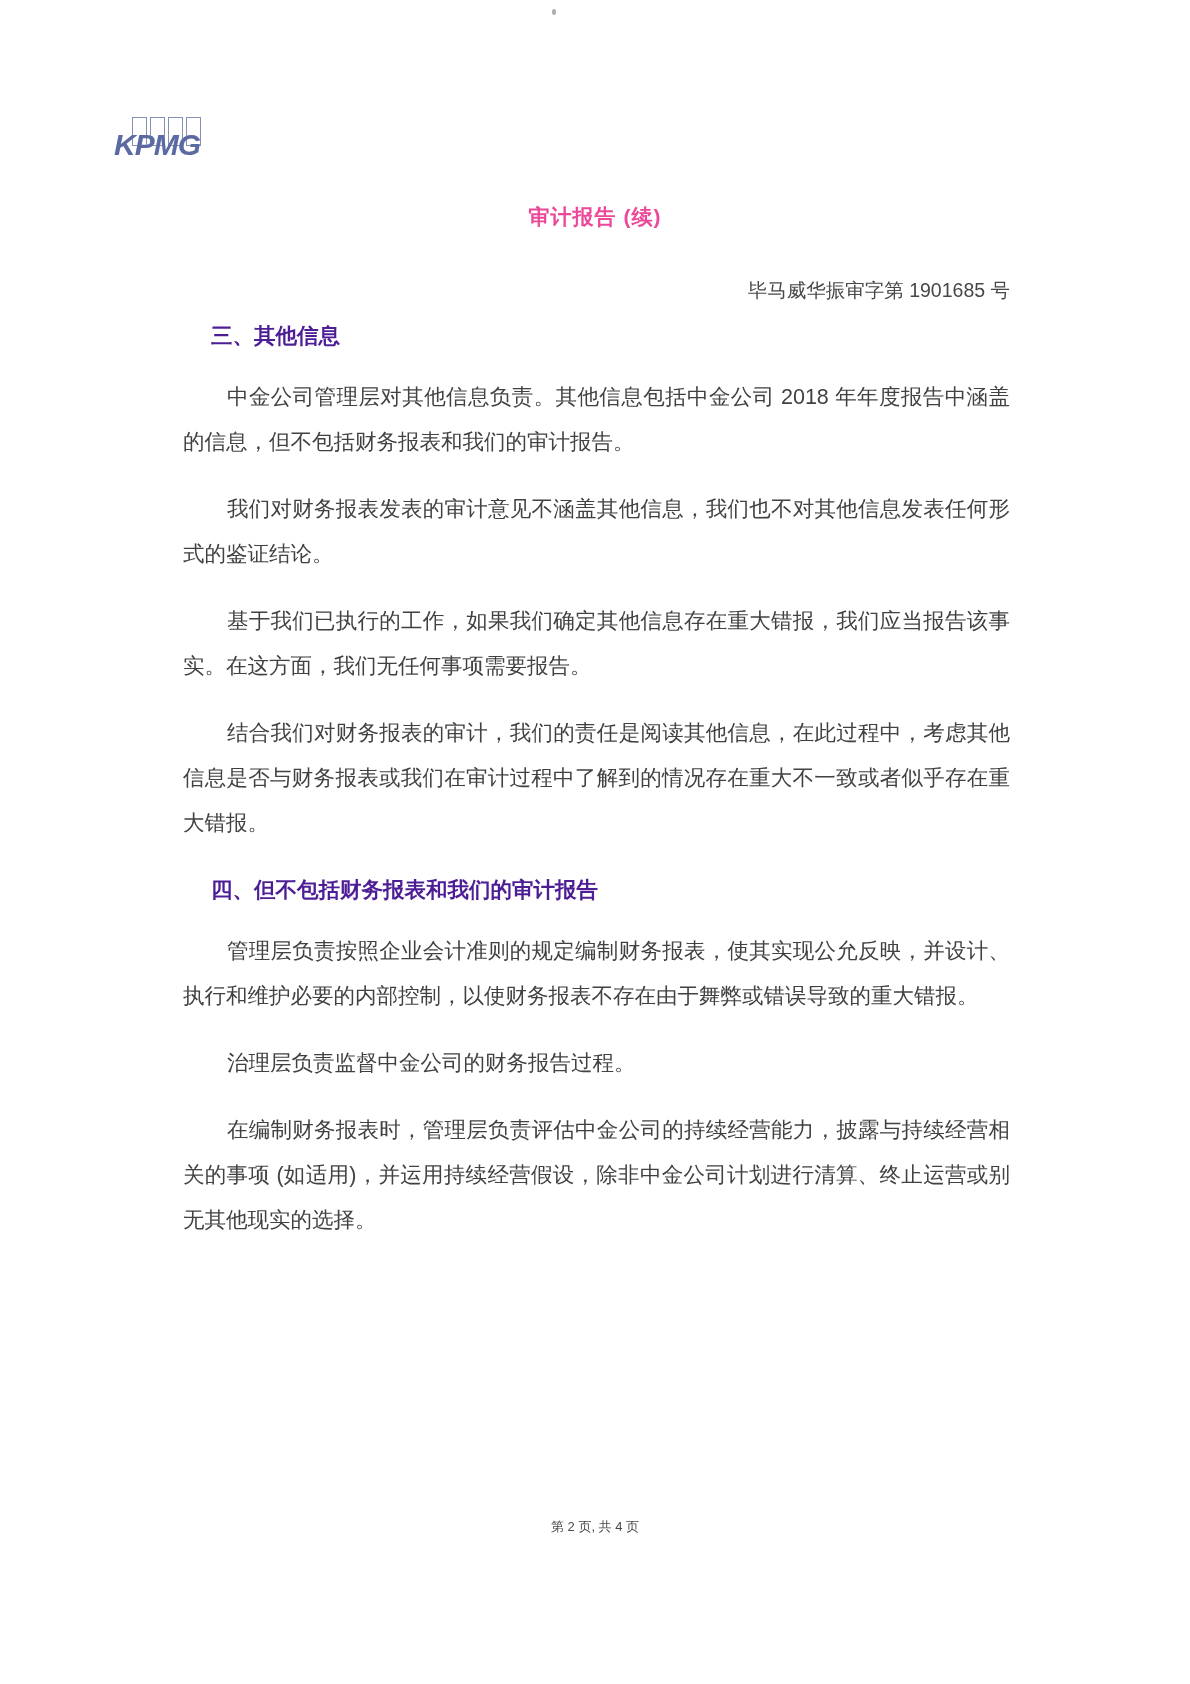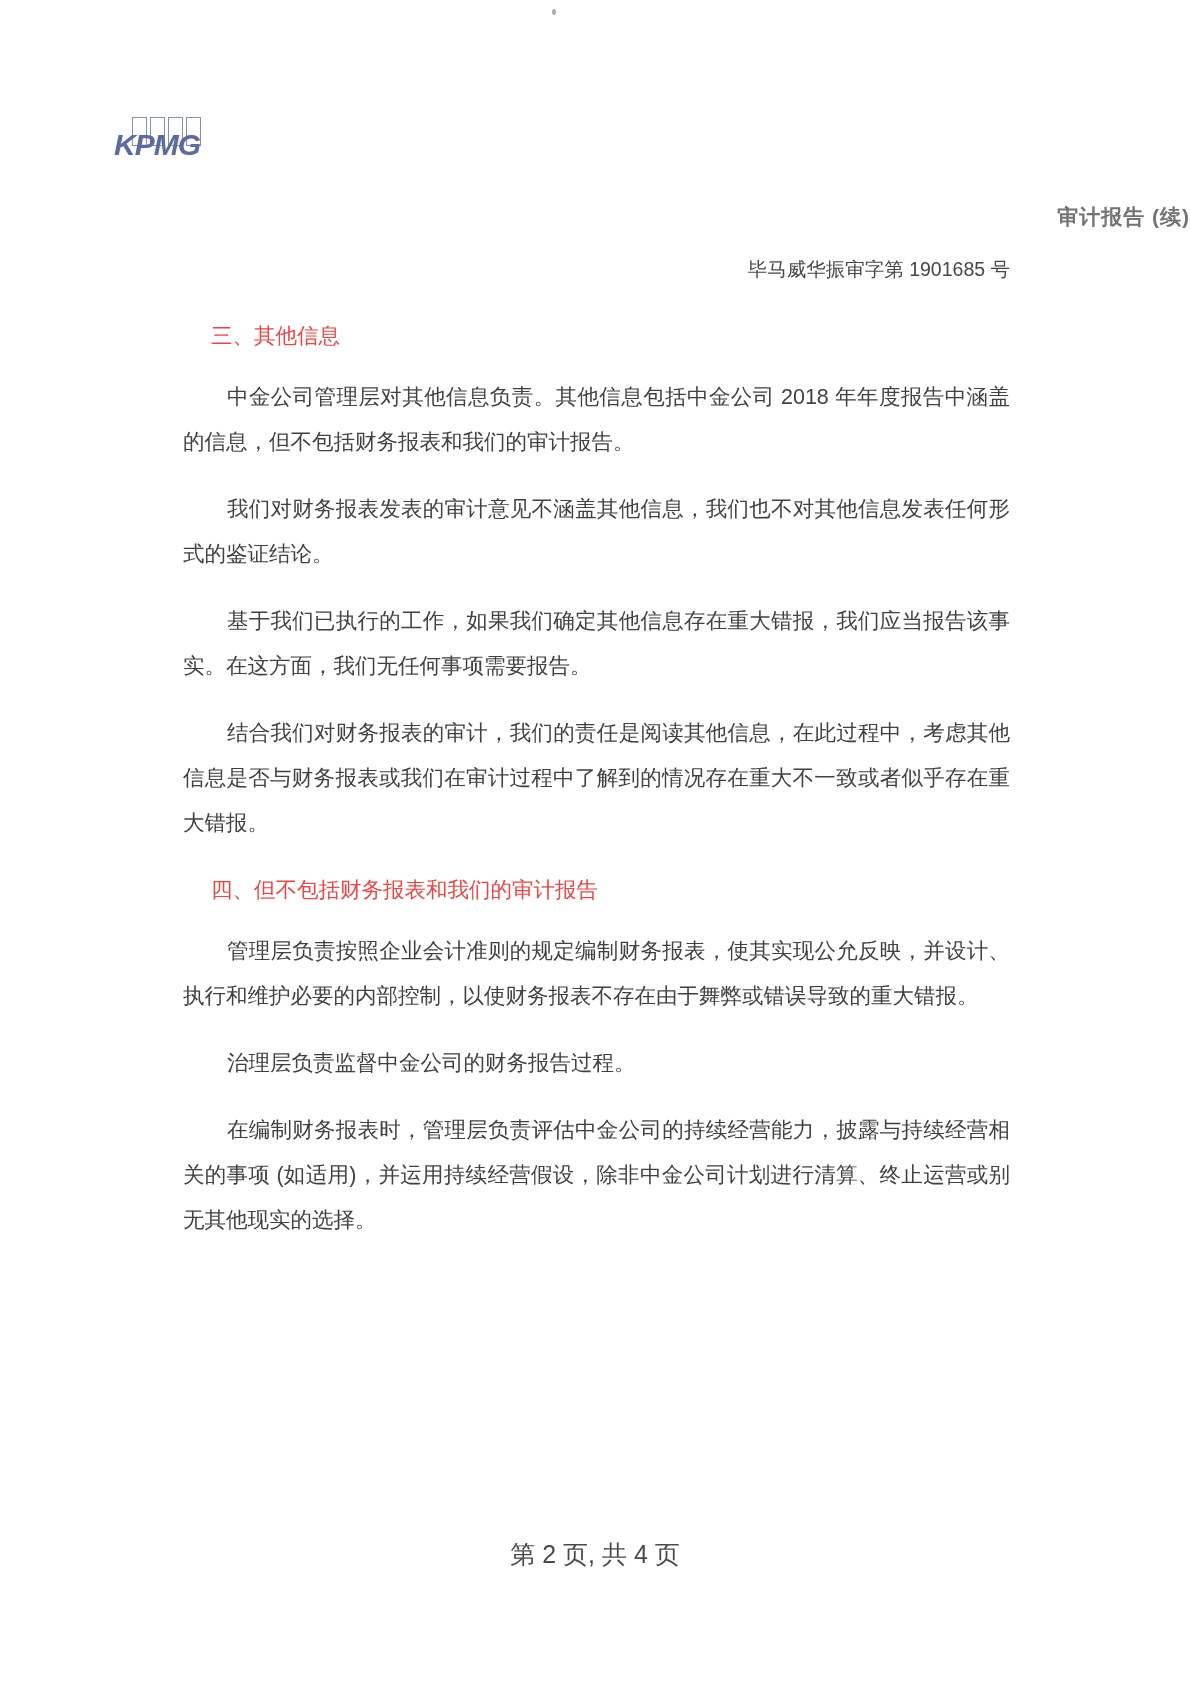--- a/index.html
+++ b/index.html
@@ -51,64 +51,63 @@
     line-height: 30px;
     color: #5b6aa3;
     letter-spacing: -1px;
   }
   .doc-title {
     position: absolute;
     top: 203px;
     left: 0;
     right: 0;
     margin: 0;
-    text-align: right;
+    text-align: center;
     font-size: 21px;
     font-weight: bold;
-    color: #737373;
+    color: #ec4899;
     letter-spacing: 1px;
   }
   .ref-no {
     position: absolute;
-    top: 256px;
+    top: 277px;
     right: 180px;
     font-size: 19.5px;
     color: #474747;
   }
   .doc-body {
     position: absolute;
     top: 300px;
     left: 167px;
     width: 843px;
     font-size: 21.5px;
     line-height: 45px;
     text-align: justify;
     color: #414141;
   }
   .doc-body h2 {
     margin: 14px 0 16px 0;
     font-size: 21.5px;
-    font-weight: normal;
-    color: #ef4444;
+    font-weight: bold;
+    color: #4c1d95;
     text-indent: 44px;
     text-align: left;
   }
   .doc-body p {
     margin: 0 0 22px 16px;
     text-indent: 44px;
   }
   .page-footer {
     position: absolute;
     top: 1518px;
     left: 0;
     right: 0;
     text-align: center;
-    font-size: 25px;
+    font-size: 13px;
     color: #4a4a4a;
-    margin-top: 20px;
   }
 </style>
 </head>
 <body>
 
 <div class="page">
 
   <div class="artifact-dot"></div>
 
   <div class="logo">

